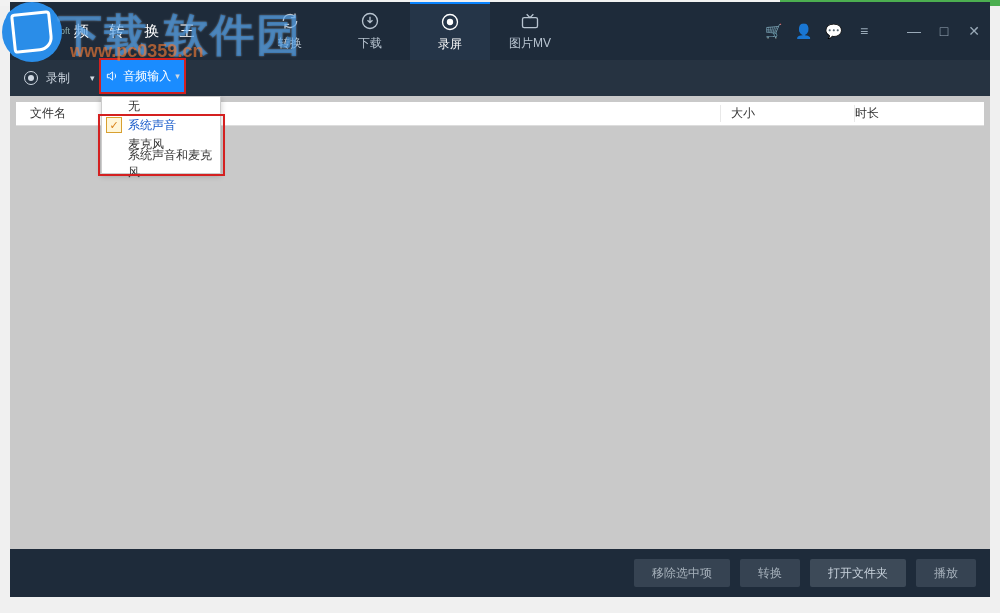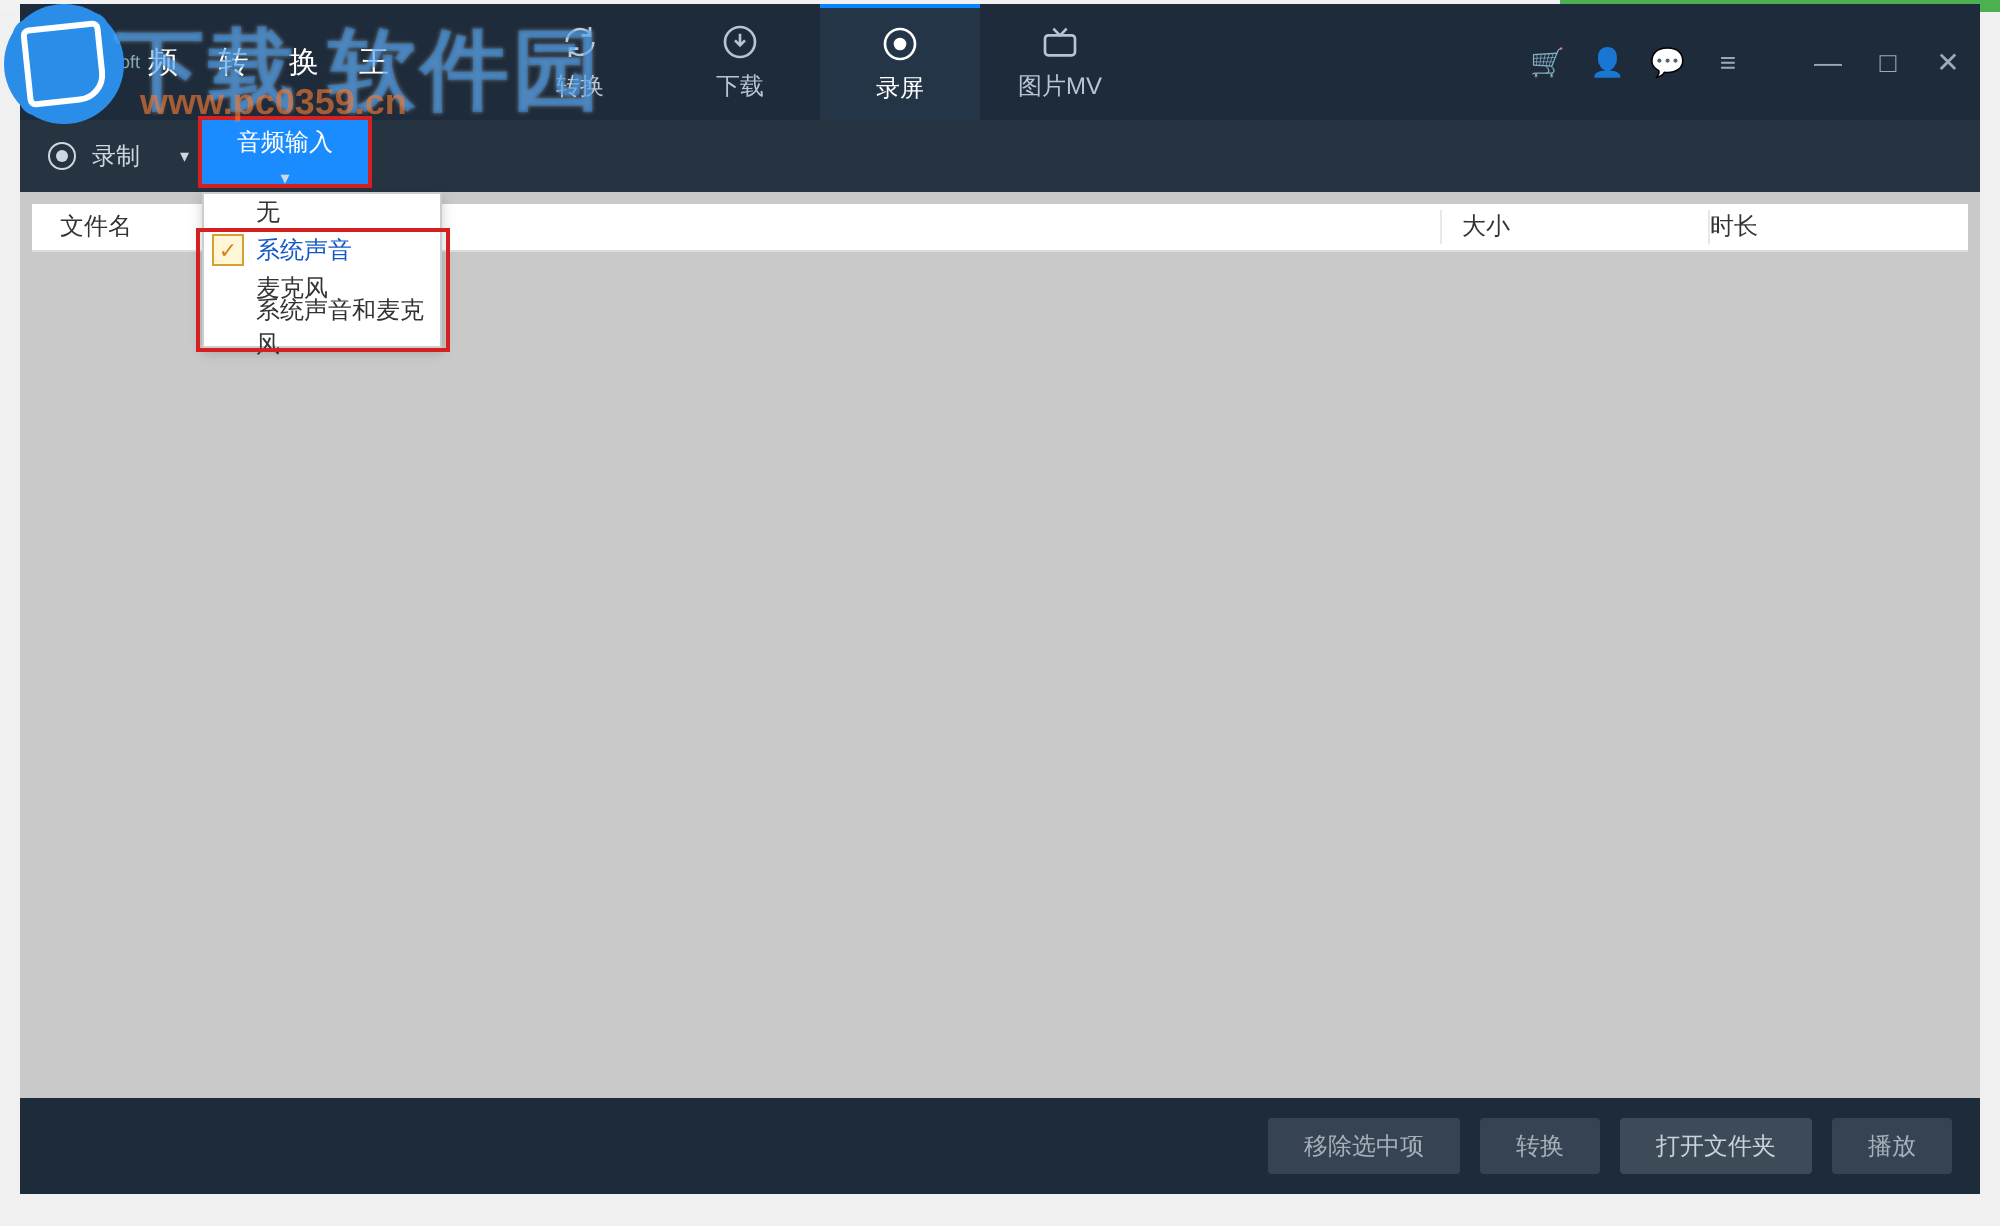--- a/index.html
+++ b/index.html
@@ -25,21 +25,21 @@
 .win-controls { position: absolute; right: 8px; top: 0; height: 58px; display: flex; align-items: center; gap: 14px; color: #9aaab8; }
 .win-controls span { cursor: pointer; font-size: 14px; display:inline-flex; width:16px; justify-content:center;}
 .win-controls .spacer { width: 6px; }
 
 .toolbar { height: 36px; background: #263341; display: flex; align-items: center; padding-left: 14px; gap: 8px; position:relative; }
 .radio-dot { width: 14px; height: 14px; border: 1.5px solid #cfd8e2; border-radius: 50%; display: inline-flex; align-items: center; justify-content: center; }
 .radio-dot::after { content:""; width:6px; height:6px; background:#cfd8e2; border-radius:50%; }
 .rec-label { color: #cfd8e2; font-size: 12px; display:flex; align-items:center; gap:20px;}
 .chev { font-size: 9px; color:#cfd8e2;}
 
-.audio-btn { position:absolute; left:91px; top:0; height:32px; width:83px; background:#1a8cff; color:#fff; display:flex; align-items:center; justify-content:center; gap:4px; font-size:12px; outline:2px solid #d42020; outline-offset:0;flex-direction:column;}
+.audio-btn { position:absolute; left:91px; top:0; height:32px; width:83px; background:#1a8cff; color:#fff; display:flex; align-items:center; justify-content:center; gap:4px; font-size:12px; outline:2px solid #d42020; outline-offset:0;}
 .audio-btn svg { width:14px; height:14px; fill:none; stroke:#fff; stroke-width:1.6;}
 
 .content { flex:1; background:#c9c9c9; position:relative; padding:6px; }
 .table-wrap { background:#c9c9c9; height: 100%; }
 .thead { height:24px; background:#fff; display:flex; align-items:center; font-size:12px; color:#333; border-bottom:1px solid #ddd;}
 .col-name { flex:1; padding-left:14px; }
 .col-size { width:134px; border-left:1px solid #e8e8e8; padding-left:10px;}
 .col-dur { width:130px; border-left:1px solid #e8e8e8; }
 
 .dropdown { position:absolute; left:91px; top:0; width:120px; background:#fff; border:1px solid #ccc; box-shadow:0 2px 6px rgba(0,0,0,0.2); font-size:12px; }

